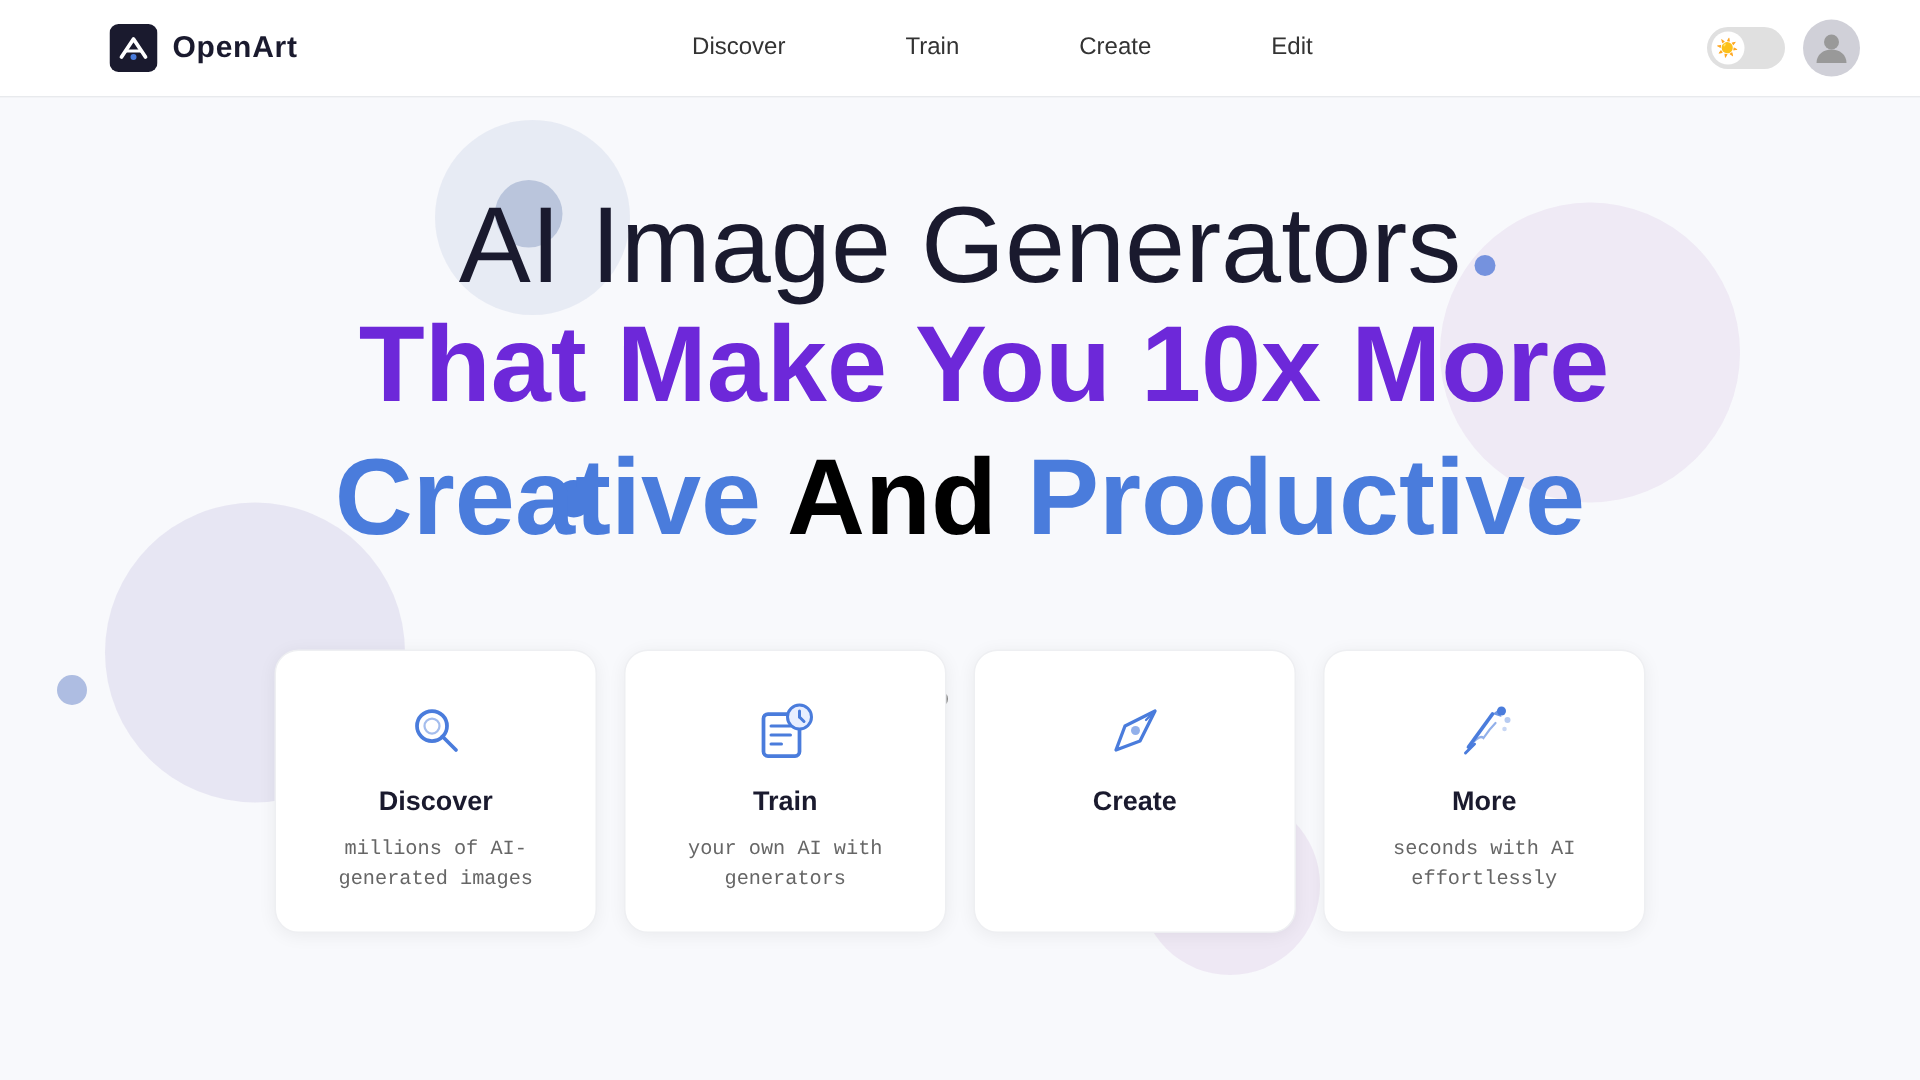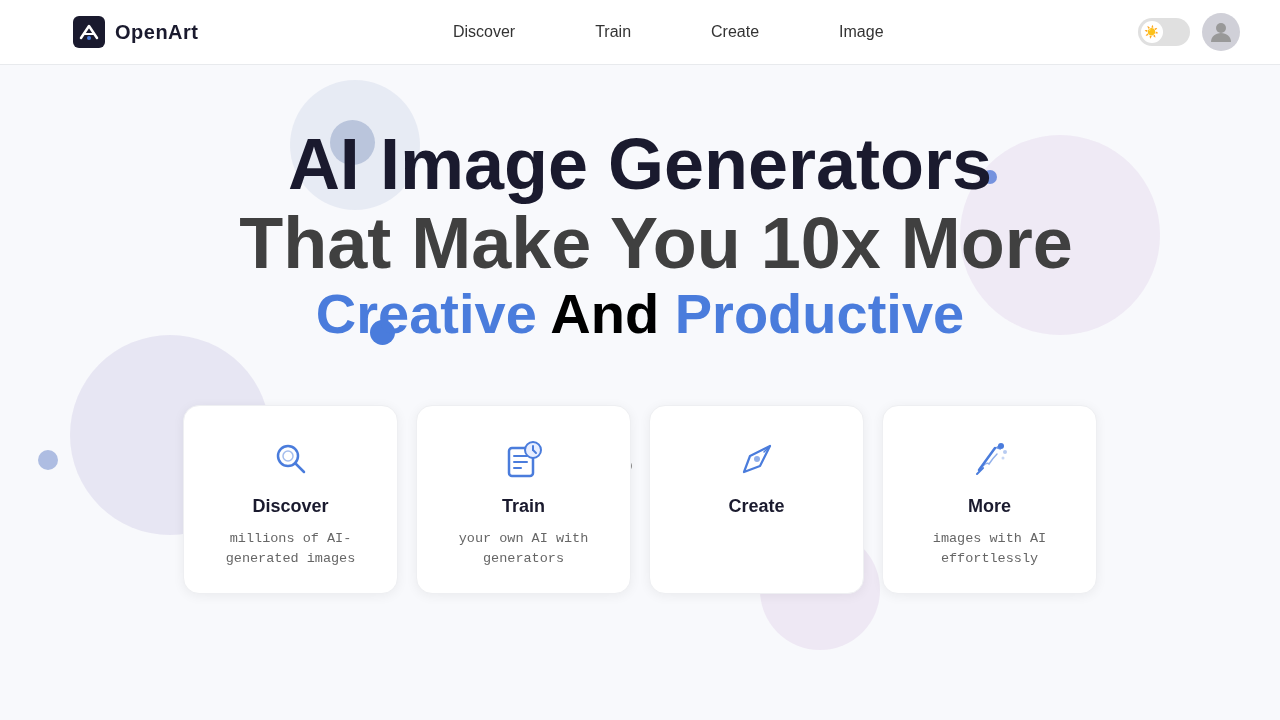--- a/index.html
+++ b/index.html
@@ -158,38 +158,39 @@
     }
 
     
     .hero-heading {
       text-align: center;
       position: relative;
       z-index: 2;
     }
     .heading-line1 {
       font-size: 72px;
-      font-weight: 700;
+      font-weight: 400;
       color: #1a1a2e;
       line-height: 1.1;
       display: block;
     }
     .heading-line2 {
       font-size: 72px;
       font-weight: 800;
-      color: #404040;
+      color: #6d28d9;
       line-height: 1.1;
       display: block;
       margin-left: 32px;
     }
     .heading-line3 {
-      font-size: 56px;
+      font-size: 72px;
       font-weight: 800;
       line-height: 1.1;
       display: block;
+      margin-top: 10px;
     }
     .highlight-blue {
       color: #4a7cdc;
     }
 
     
     .feature-cards {
       display: flex;
       gap: 18px;
       margin-top: 60px;
@@ -240,21 +241,21 @@
       <path d="M11 18 L21 18" stroke="white" stroke-width="2" stroke-linecap="round"></path>
       <circle cx="16" cy="22" r="2" fill="#4a7cdc"></circle>
     </svg>
     <span class="nav-logo-text">OpenArt</span>
   </div>
 
   <div class="nav-links">
     <span class="nav-link">Discover</span>
     <span class="nav-link">Train</span>
     <span class="nav-link">Create</span>
-    <span class="nav-link">Image</span>
+    <span class="nav-link">Edit</span>
   </div>
 
   <div class="nav-right">
     <div class="theme-toggle">
       <div class="theme-toggle-sun">☀️</div>
     </div>
     <div class="avatar">
       <svg viewBox="0 0 28 28" fill="none">
         <circle cx="14" cy="10" r="5" fill="#999"></circle>
         <path d="M4 24c0-5.5 4.5-9 10-9s10 3.5 10 9" fill="#999"></path>
@@ -330,17 +331,17 @@
           <line x1="12" y1="34" x2="28" y2="12" stroke="#4a7cdc" stroke-width="2.5" stroke-linecap="round"></line>
           <polygon points="28,12 32,9 34,14" fill="#4a7cdc" opacity="0.8"></polygon>
           <circle cx="34" cy="10" r="3" fill="#4a7cdc"></circle>
           <path d="M16 30 Q20 26 22 28 Q26 22 30 18" stroke="#4a7cdc" stroke-width="1.5" fill="none" stroke-linecap="round" opacity="0.6"></path>
           <line x1="10" y1="38" x2="16" y2="32" stroke="#4a7cdc" stroke-width="2" stroke-linecap="round"></line>
           <circle cx="38" cy="16" r="2" fill="#4a7cdc" opacity="0.4"></circle>
           <circle cx="36" cy="22" r="1.5" fill="#4a7cdc" opacity="0.3"></circle>
         </svg>
       </div>
       <span class="card-title">More</span>
-      <span class="card-desc">images with AI effortlessly</span>
+      <span class="card-desc">seconds with AI effortlessly</span>
     </div>
 
   </div>
 </section>
 
 </body></html>

